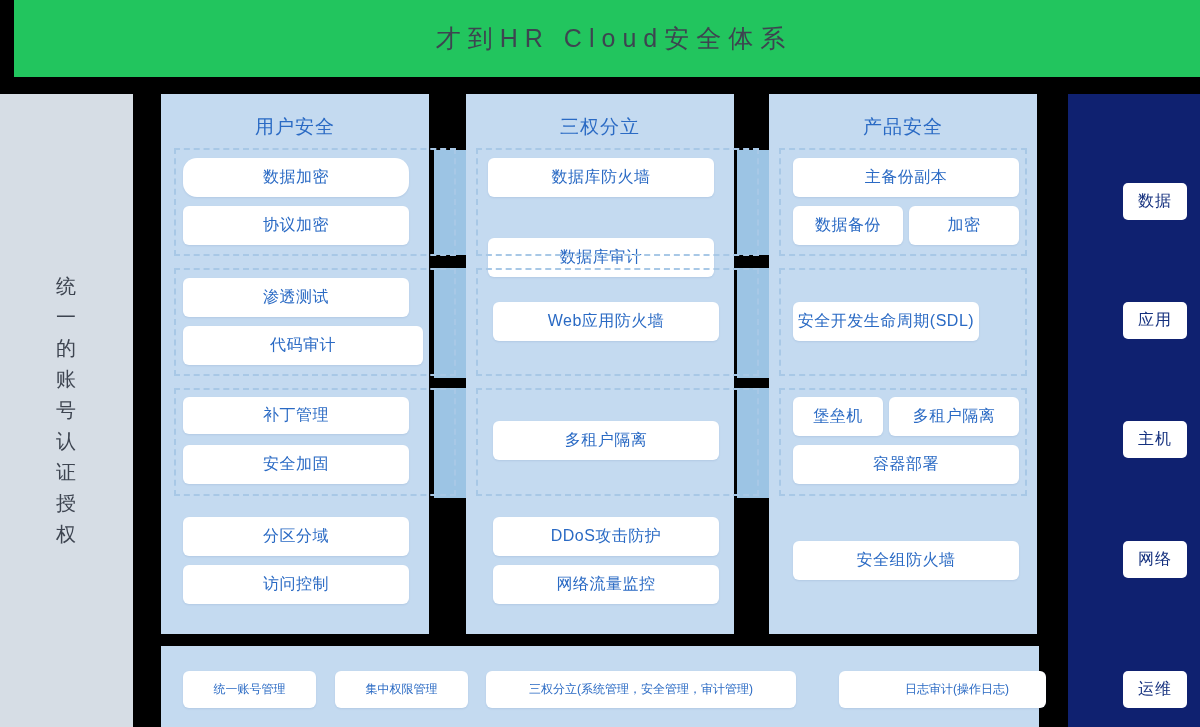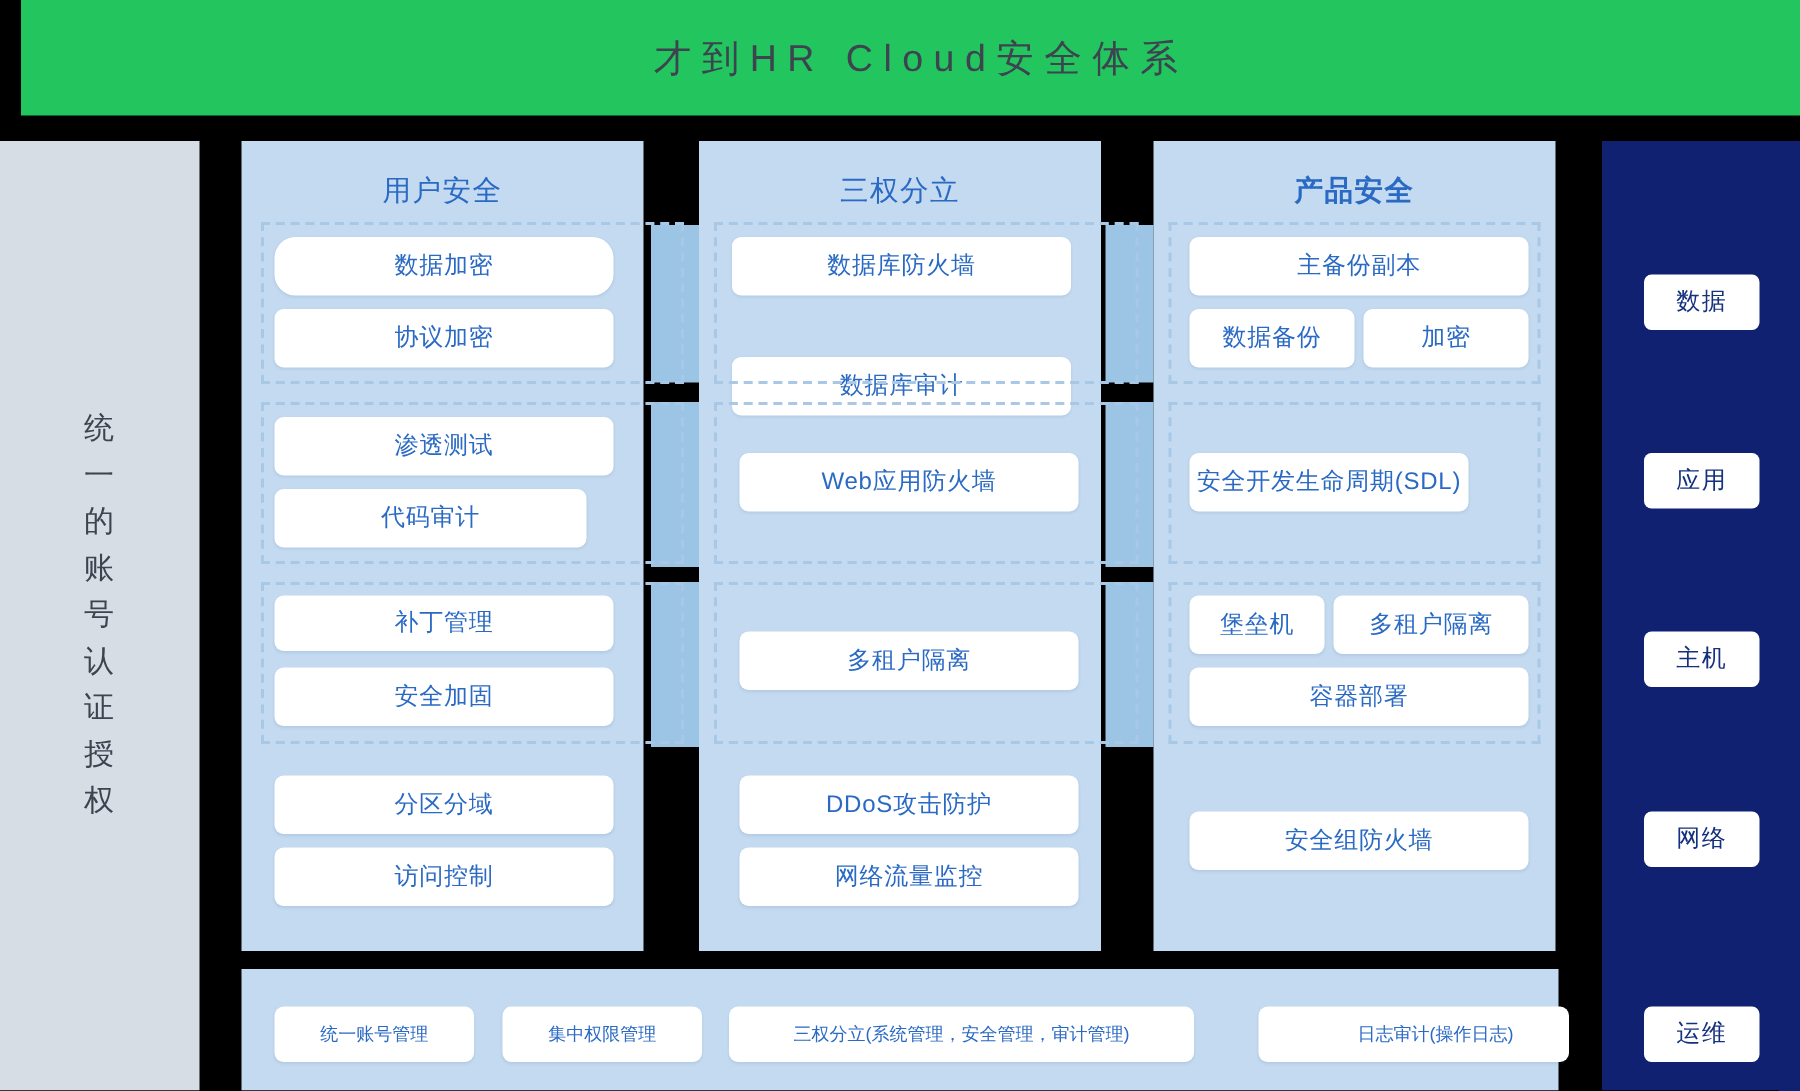--- a/index.html
+++ b/index.html
@@ -34,34 +34,34 @@
     writing-mode:horizontal-tb;
   }
   #left-rail-label span{display:block;}
 
   
   #right-rail{
     left:1068px;top:94px;width:132px;height:633px;
     background:#0f2170;
   }
   .rail-chip{
-    position:absolute;left:1096px;width:77px;height:37px;
+    position:absolute;left:1123px;width:64px;height:37px;
     background:#ffffff;border-radius:5px;
     display:flex;align-items:center;justify-content:center;
     font-size:16px;color:#14307e;letter-spacing:1px;
   }
 
   
   .col{
     top:94px;width:268px;height:540px;
     background:#c4daf0;
   }
   #col-0{left:161px;}
   #col-1{left:466px;}
-  #col-2{left:769px;font-weight:bold;}
+  #col-2{left:769px;}
   .col-title{
     position:absolute;left:0;top:20px;width:100%;
     text-align:center;font-size:19px;color:#2a6ac4;
     letter-spacing:1px;
   }
 
   
   .connector{background:#9cc4e4;}
 
   
@@ -139,21 +139,21 @@
   <div class="col-title">三权分立</div>
 </div>
 <div class="abs col" id="col-2">
   <div class="col-title">产品安全</div>
 </div>
 
 <div id="cards-layer">
     <div class="abs card" style="left: 183px; top: 158px; width: 226px; height: 39px; border-radius: 14px;">数据加密</div>
     <div class="abs card" style="left: 183px; top: 206px; width: 226px; height: 39px;">协议加密</div>
     <div class="abs card" style="left: 183px; top: 278px; width: 226px; height: 39px;">渗透测试</div>
-    <div class="abs card" style="left: 183px; top: 326px; width: 208px; height: 39px;">代码审计</div>
+    <div class="abs card" style="left: 183px; top: 326px; width: 240px; height: 39px;">代码审计</div>
     <div class="abs card" style="left: 183px; top: 397px; width: 226px; height: 37px; text-align: center;">补丁管理</div>
     <div class="abs card" style="left: 183px; top: 445px; width: 226px; height: 39px;">安全加固</div>
     <div class="abs card" style="left: 183px; top: 517px; width: 226px; height: 39px;">分区分域</div>
     <div class="abs card" style="left: 183px; top: 565px; width: 226px; height: 39px;">访问控制</div>
     <div class="abs card" style="left: 488px; top: 158px; width: 226px; height: 39px;">数据库防火墙</div>
     <div class="abs card" style="left: 488px; top: 206px; width: 226px; height: 39px; margin-top: 32px;">数据库审计</div>
     <div class="abs card" style="left: 493px; top: 302px; width: 226px; height: 39px;">Web应用防火墙</div>
     <div class="abs card" style="left: 493px; top: 421px; width: 226px; height: 39px;">多租户隔离</div>
     <div class="abs card" style="left: 493px; top: 517px; width: 226px; height: 39px;">DDoS攻击防护</div>
     <div class="abs card" style="left: 493px; top: 565px; width: 226px; height: 39px;">网络流量监控</div>

